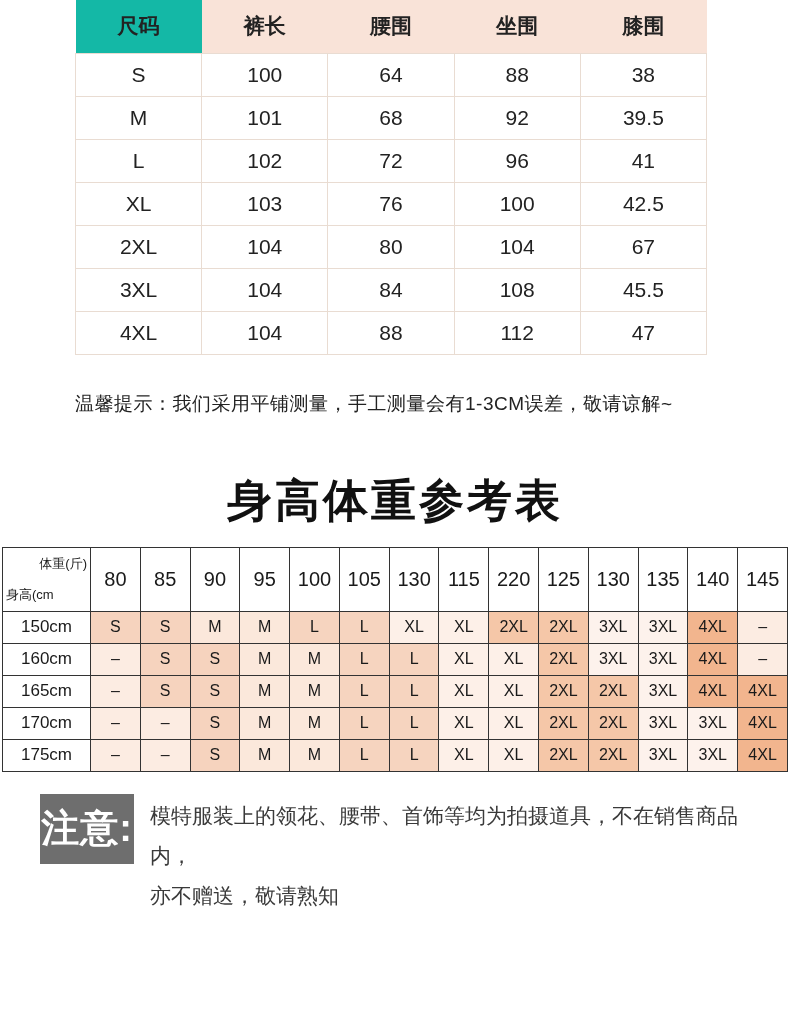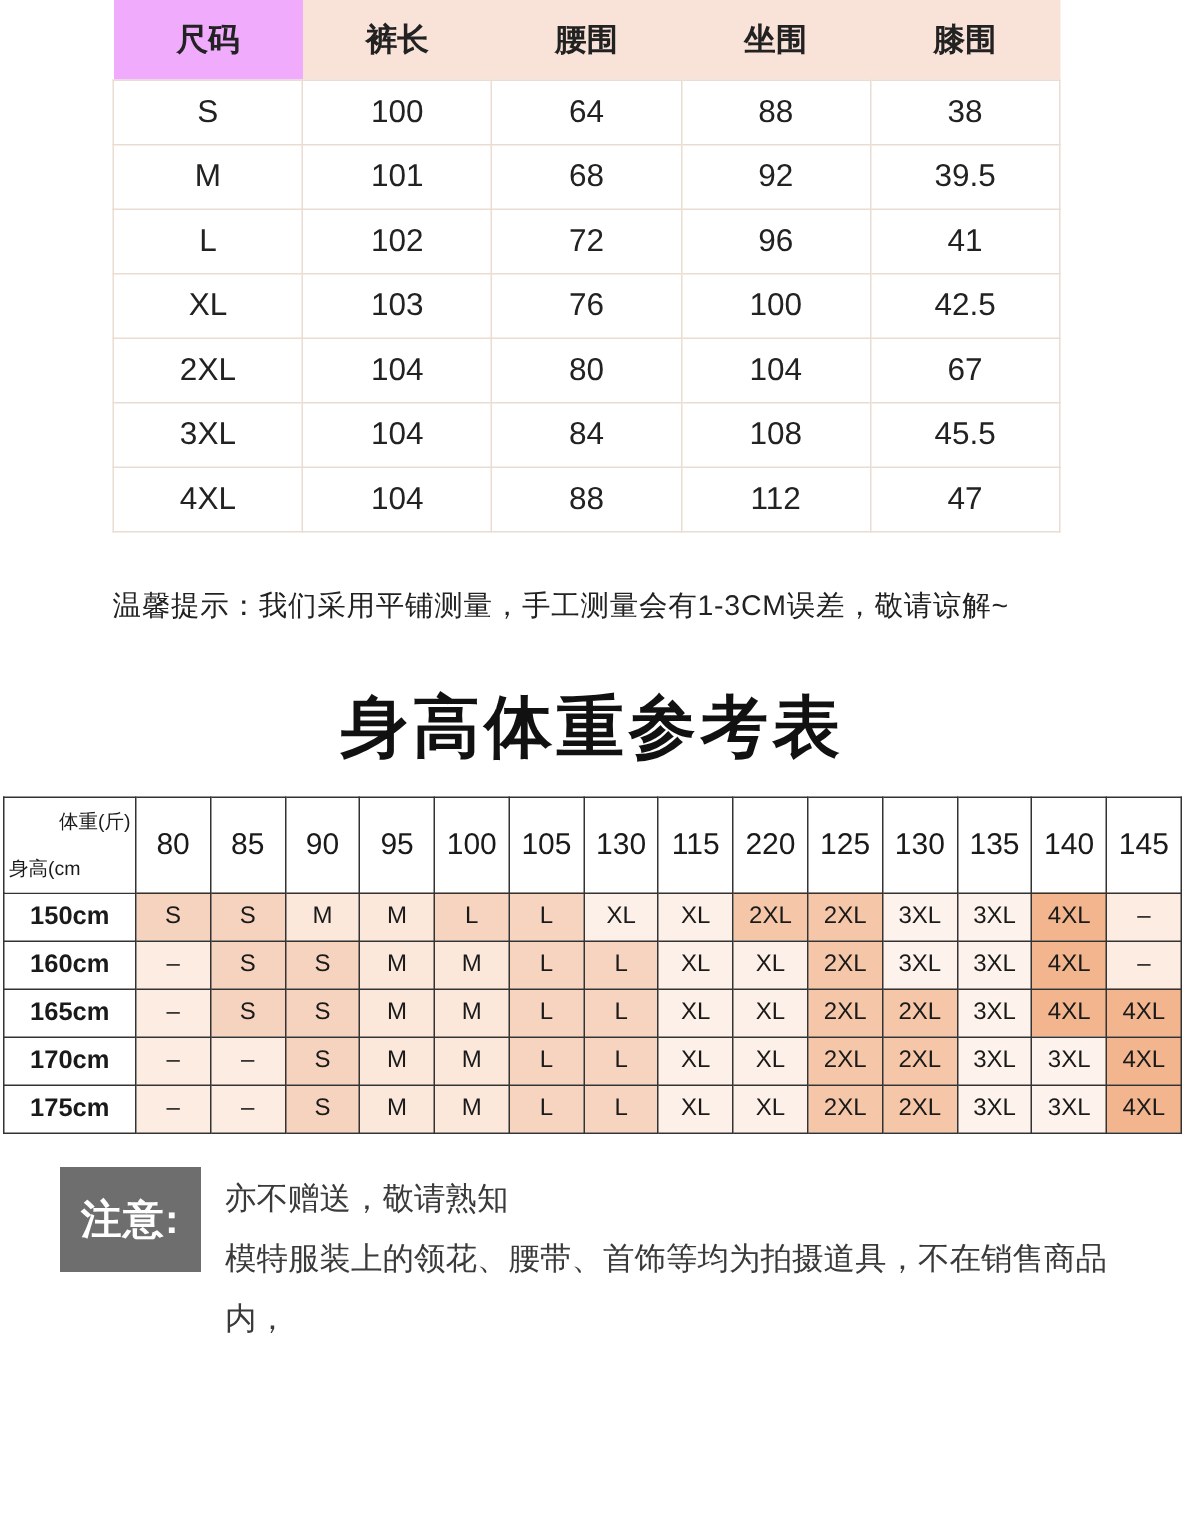--- a/index.html
+++ b/index.html
@@ -20,57 +20,57 @@
   table.size-table thead th {
     background:#f9e3d8; height:53px; font-size:21px; font-weight:600; color:#222;
     border:none;
   }
   table.size-table tbody td {
     height:43px; border:1px solid #e9dcd2; color:#222; font-weight:400;
   }
   .measure-note { margin:36px 0 0 75px; font-size:19px; color:#222; letter-spacing:0.5px; }
 
   
-  .ref-title { margin:38px 0 16px 0; text-align:center; font-size:45px; font-weight:800; letter-spacing:3px; color:#111; }
+  .ref-title { margin:54px 0 16px 0; text-align:center; font-size:45px; font-weight:800; letter-spacing:3px; color:#111; }
   table.ref-table {
     margin:0 2px; width:786px; border-collapse:collapse; table-layout:fixed;
     text-align:center;
   }
   table.ref-table th, table.ref-table td { border:1px solid #333; }
   table.ref-table thead th { height:64px; background:#fff; font-size:20px; font-weight:500; color:#1a1a1a; }
   table.ref-table td { height:32px; font-size:16px; font-weight:500; color:#1a1a1a; }
-  table.ref-table td.height-label { background:#fff; font-size:17px; font-weight:700; }
+  table.ref-table td.height-label { background:#fff; font-size:17px; font-weight:400; }
   th.corner {
     position:relative; background:
       linear-gradient(to bottom right,
         #ffffff calc(50% - 0.8px), #333 calc(50% - 0.8px),
         #333 calc(50% + 0.8px), #ffffff calc(50% + 0.8px));
   }
   th.corner .tr { position:absolute; top:7px; right:3px; font-size:13px; font-weight:400; }
   th.corner .bl { position:absolute; bottom:7px; left:3px; font-size:13px; font-weight:400; }
 
   
   .notice { display:flex; align-items:flex-start; margin:22px 30px 0 40px; }
   .notice-label {
     flex:0 0 auto; width:94px; height:70px; background:#6e6e6e; color:#ffffff;
     display:flex; align-items:center; justify-content:center;
-    font-size:27px; font-weight:700; letter-spacing:1px;
+    font-size:38px; font-weight:700; letter-spacing:1px;
   }
   .notice-text { margin-left:16px; font-size:21px; line-height:40px; color:#3a3a3a; padding-top:2px; }
 </style>
 </head>
 <body>
 
 <div class="page">
 
 
   <table class="size-table">
     <thead>
       <tr>
-          <th style="background: #f0abfc;">尺码</th>
+          <th style="background: #14b8a6;">尺码</th>
           <th style="background: rgb(249, 227, 216);">裤长</th>
           <th style="background: rgb(249, 227, 216);">腰围</th>
           <th style="background: rgb(249, 227, 216);">坐围</th>
           <th style="background: rgb(249, 227, 216);">膝围</th>
         </tr>
     </thead>
     <tbody>
         <tr>
           <td>S</td>
           <td>100</td>
@@ -252,18 +252,18 @@
           <td style="background: rgb(253, 242, 236);">3XL</td>
           <td style="background: rgb(253, 242, 236);">3XL</td>
           <td style="background: rgb(242, 181, 142);">4XL</td>
         </tr>
       </tbody>
   </table>
 
   <div class="notice">
     <div class="notice-label" style="background: rgb(110, 110, 110);">注意:</div>
     <div class="notice-text">
+      <div>模特服装上的领花、腰带、首饰等均为拍摄道具，不在销售商品内，</div>
       <div>亦不赠送，敬请熟知</div>
-      <div>模特服装上的领花、腰带、首饰等均为拍摄道具，不在销售商品内，</div>
     </div>
   </div>
 
 </div>
 
 </body></html>

